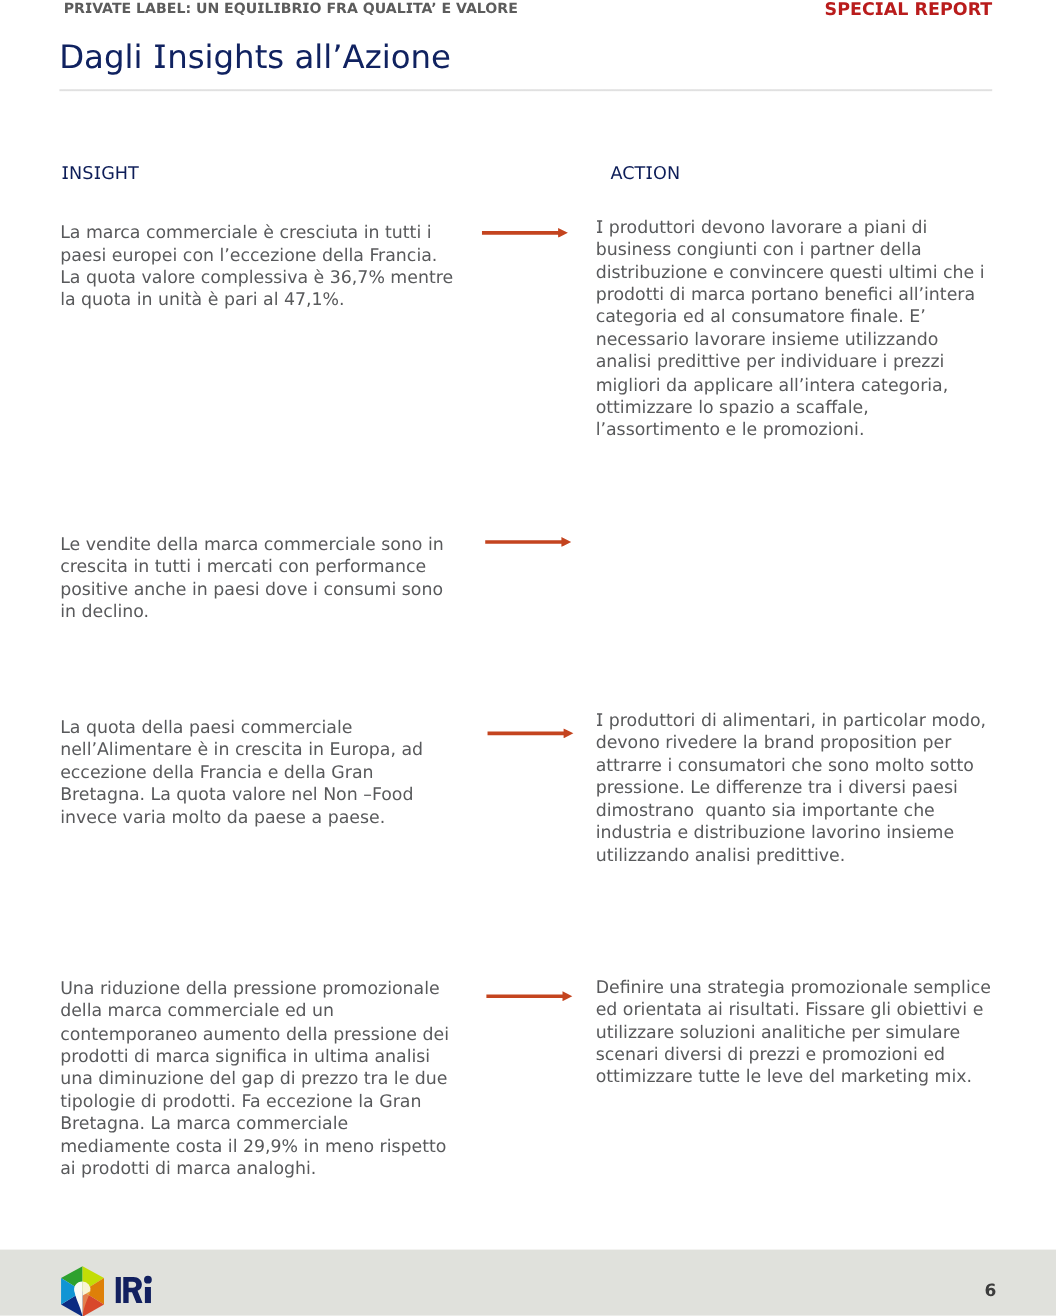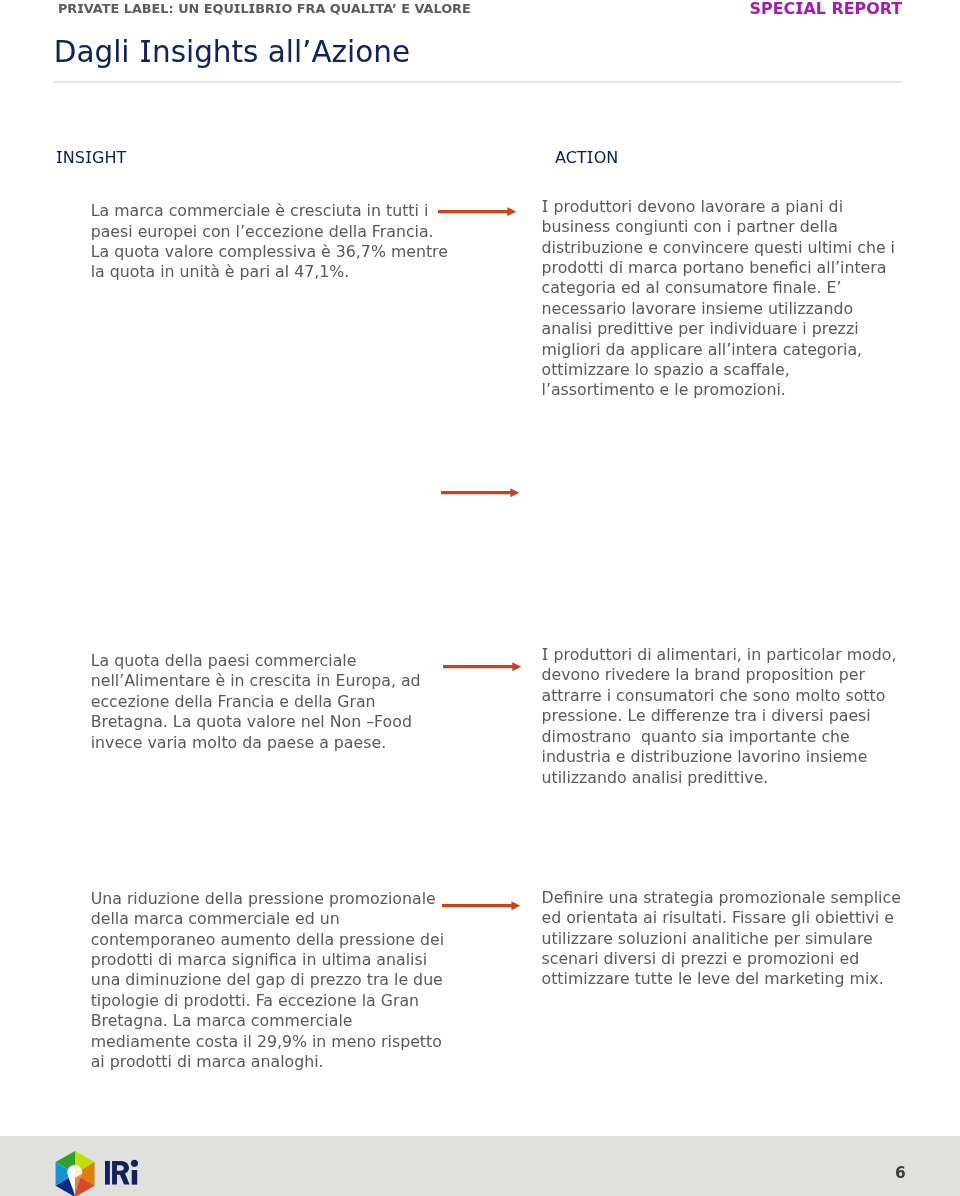--- a/index.html
+++ b/index.html
@@ -4,29 +4,29 @@
 <title>Dagli Insights all'Azione</title>
 <style>
   html,body{margin:0;padding:0;}
   body{width:960px;height:1196px;background:#ffffff;overflow:hidden;
        font-family:"DejaVu Sans",sans-serif;-webkit-font-smoothing:antialiased;}
   .page{position:absolute;left:0;top:0;width:960px;height:1196px;}
 
   .eyebrow{position:absolute;left:57.9px;top:0.7px;font-size:12.84px;font-weight:bold;
            color:#5c5c5c;white-space:nowrap;}
   .special{position:absolute;left:749.6px;top:-0.6px;font-size:15.91px;font-weight:bold;
-           color:#a21caf;white-space:nowrap;}
+           color:#b91c1c;white-space:nowrap;}
   .title{position:absolute;left:53.8px;top:35.2px;font-size:29.45px;color:#102260;white-space:nowrap;}
   .rule{position:absolute;left:54.4px;top:81px;width:848px;height:2px;
          background:linear-gradient(to bottom,#eaeaea 0%,#dcdcdc 50%,#ededed 100%);}
 
   .collabel{position:absolute;font-size:16.0px;font-weight:normal;color:#0d1d58;white-space:nowrap;}
 
   .txt{position:absolute;font-size:15.78px;line-height:20.42px;color:#58595b;white-space:pre-wrap;}
-  .txt-left{width:363px;margin-left:36px;}
+  .txt-left{width:363px;}
   .txt-right{width:363px;}
 
   .alt-i{font-feature-settings:"salt" 1;}
   .arrow{position:absolute;line-height:0;}
   .arrow svg{display:block;}
 
   .footer{position:absolute;left:0;top:1136px;width:960px;height:60px;background:#e0e1dc;}
   .pageno{position:absolute;left:895px;top:1163.5px;font-size:15.5px;font-weight:bold;color:#3c3c3c;}
   .logo{position:absolute;left:55.2px;top:1150.6px;}
   .logotext{position:absolute;left:104.8px;top:1159.4px;}
@@ -45,20 +45,21 @@
   <div class="collabel" style="left:555px;top:147.6px;">ACT<span class="alt-i">I</span>ON</div>
 
   <div class="txt txt-left" style="left:54.7px;top:201.2px;">La marca commerciale è cresciuta in tutti i paesi europei con l’eccezione della Francia. La quota valore complessiva è 36,7% mentre la quota in unità è pari al 47,1%.</div>
   <div class="arrow" style="left:437.8px;top:206.8px;">
     <svg width="79" height="9.4" viewBox="0 0 79 9.4">
         <path d="M0 3.05 H69.4 V0.2 L78.3 4.7 L69.4 9.2 V6.35 H0 Z" fill="#c4441f"></path>
       </svg>
   </div>
   <div class="txt txt-right" style="left:541.5px;top:196.7px;"><span class="alt-i">I</span> produttori devono lavorare a piani di business congiunti con i partner della distribuzione e convincere questi ultimi che i prodotti di marca portano benefici all’intera categoria ed al consumatore finale. E’ necessario lavorare insieme utilizzando analisi predittive per individuare i prezzi migliori da applicare all’intera categoria, ottimizzare lo spazio a scaffale, l’assortimento e le promozioni.</div>
 
+  <div class="txt txt-left" style="left:54.7px;top:484.7px;">Le vendite della marca commerciale sono in crescita in tutti i mercati con performance positive anche in paesi dove i consumi sono in declino.</div>
   <div class="arrow" style="left:440.8px;top:487.7px;">
     <svg width="79" height="9.4" viewBox="0 0 79 9.4">
         <path d="M0 3.05 H69.4 V0.2 L78.3 4.7 L69.4 9.2 V6.35 H0 Z" fill="#c4441f"></path>
       </svg>
   </div>
 
   <div class="txt txt-left" style="left:54.7px;top:650.9px;">La quota della paesi commerciale nell’Alimentare è in crescita in Europa, ad eccezione della Francia e della Gran Bretagna. La quota valore nel Non –Food invece varia molto da paese a paese.</div>
   <div class="arrow" style="left:443.0px;top:661.8px;">
     <svg width="79" height="9.4" viewBox="0 0 79 9.4">
         <path d="M0 3.05 H69.4 V0.2 L78.3 4.7 L69.4 9.2 V6.35 H0 Z" fill="#c4441f"></path>

